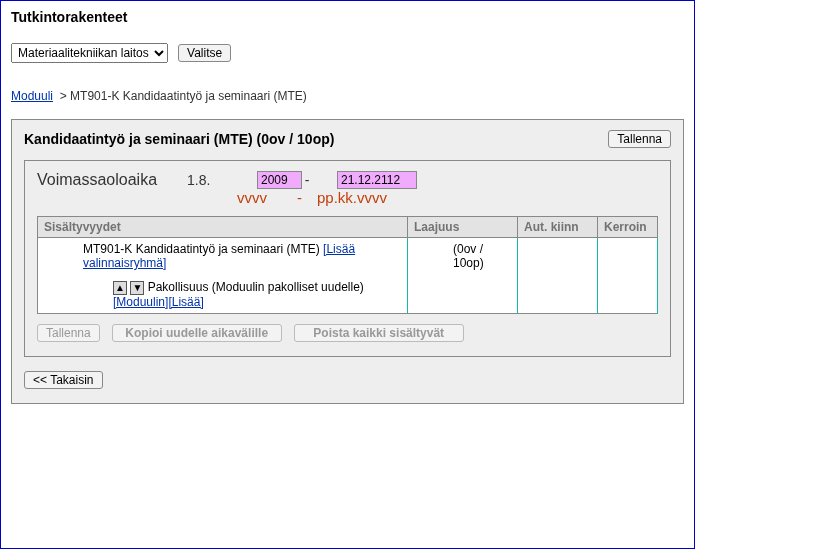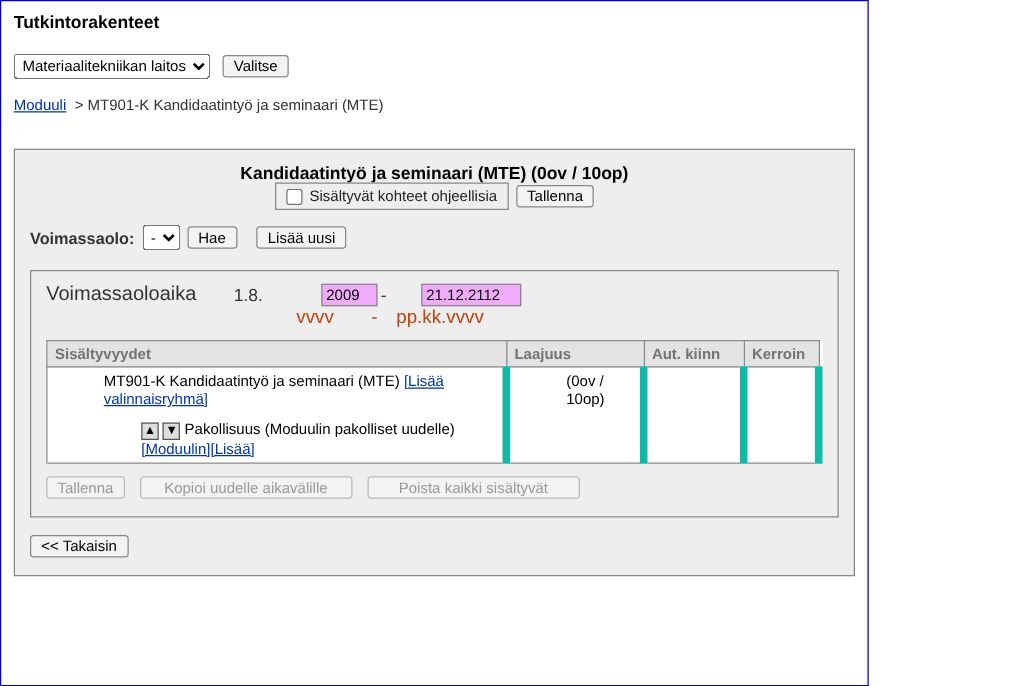--- a/index.html
+++ b/index.html
@@ -16,21 +16,21 @@
     border: 1px solid #0000cc;
     padding: 8px 10px;
   }
   h2.page-title {
     margin: 0 0 18px 0;
     font-size: 14px;
     font-weight: bold;
     color: #000;
   }
   .toolbar-row {
-    margin-bottom: 14px;
+    margin-bottom: 26px;
   }
   select.dept {
     font-size: 12px;
     padding: 1px 2px;
   }
   button.std {
     font-size: 12px;
     padding: 1px 8px;
     background: #f3f3f3;
     border: 1px solid #888;
@@ -61,36 +61,35 @@
     position: relative;
     top: 1px;
     color: #000;
   }
   .tab.active {
     background: #fff;
     font-weight: normal;
     border-bottom: 1px solid #fff;
   }
   .breadcrumb {
-    margin-bottom: 28px;
+    margin-bottom: 16px;
     color: #333;
   }
   .breadcrumb a { color: #0033aa; text-decoration: underline; cursor: pointer; }
   .panel {
     border: 1px solid #888;
     background: #eeeeee;
     padding: 10px 12px 14px 12px;
     color: #222;
   }
   .panel-head {
     display: flex;
     align-items: center;
     justify-content: space-between;
     margin-bottom: 12px;
-    flex-direction: column;
   }
   .panel-head .title {
     font-weight: bold;
     font-size: 14px;
     color: #000;
   }
   .panel-head .right {
     display: flex;
     align-items: center;
     gap: 6px;
@@ -168,40 +167,40 @@
     font-size: 12px;
   }
   table.content td {
     padding: 4px 6px;
     font-size: 12px;
     vertical-align: top;
     color: #000;
   }
   table.content tr.datarow td {
     border-left: 1px solid #888;
-    border-right: 6px solid #14b8a6;
+    border-right: 1px solid #14b8a6;
     padding-left: 45px;
   }
   .linkish { color: #0033aa; text-decoration: underline; cursor: pointer; }
   .arrowbtn {
     display: inline-block;
     width: 14px; height: 14px;
     background: #ddd;
     border: 1px solid #555;
     text-align: center;
     line-height: 12px;
     font-size: 10px;
     cursor: pointer;
     color: #000;
   }
   .btnrow {
     display: flex;
     gap: 12px;
   }
-  .btnrow button.wide { min-width: 170px; }
+  .btnrow button.wide { min-width: 170px; font-weight: bold; }
   .back-row { margin-top: 14px; }
 </style>
 </head>
 <body>
 
 <div class="outer">
   <h2 class="page-title">Tutkintorakenteet</h2>
 
   <div class="toolbar-row">
     <select class="dept">
@@ -215,37 +214,24 @@
   <div class="breadcrumb">
     <a>Moduuli</a>
     &nbsp;<span>&gt;</span>
     <span>MT901-K Kandidaatintyö ja seminaari (MTE)</span>
   </div>
 
   <div class="panel">
     <div class="panel-head">
       <div class="title">Kandidaatintyö ja seminaari (MTE) (0ov / 10op)</div>
       <div class="right">
-        <div class="rightbox">
-          <input type="checkbox" style="">
-          <span>Sisältyvät kohteet ohjeellisia</span>
-        </div>
         <button class="std">Tallenna</button>
       </div>
     </div>
 
-    <div class="voimassa-row">
-      <span class="lbl">Voimassaolo:</span>
-      <select class="small">
-        <option>-</option>
-      </select>
-      <button class="std">Hae</button>
-      &nbsp;
-      <button class="std">Lisää uusi</button>
-    </div>
 
     <div class="innerbox">
       <div class="date-row">
         <span class="lbl">Voimassaoloaika</span>
         <span>1.8.</span>
         <input class="date narrow" value="2009" style="">
         <span class="c">-</span>
         <input class="date" value="21.12.2112" style="">
       </div>
       <div class="date-row2">

